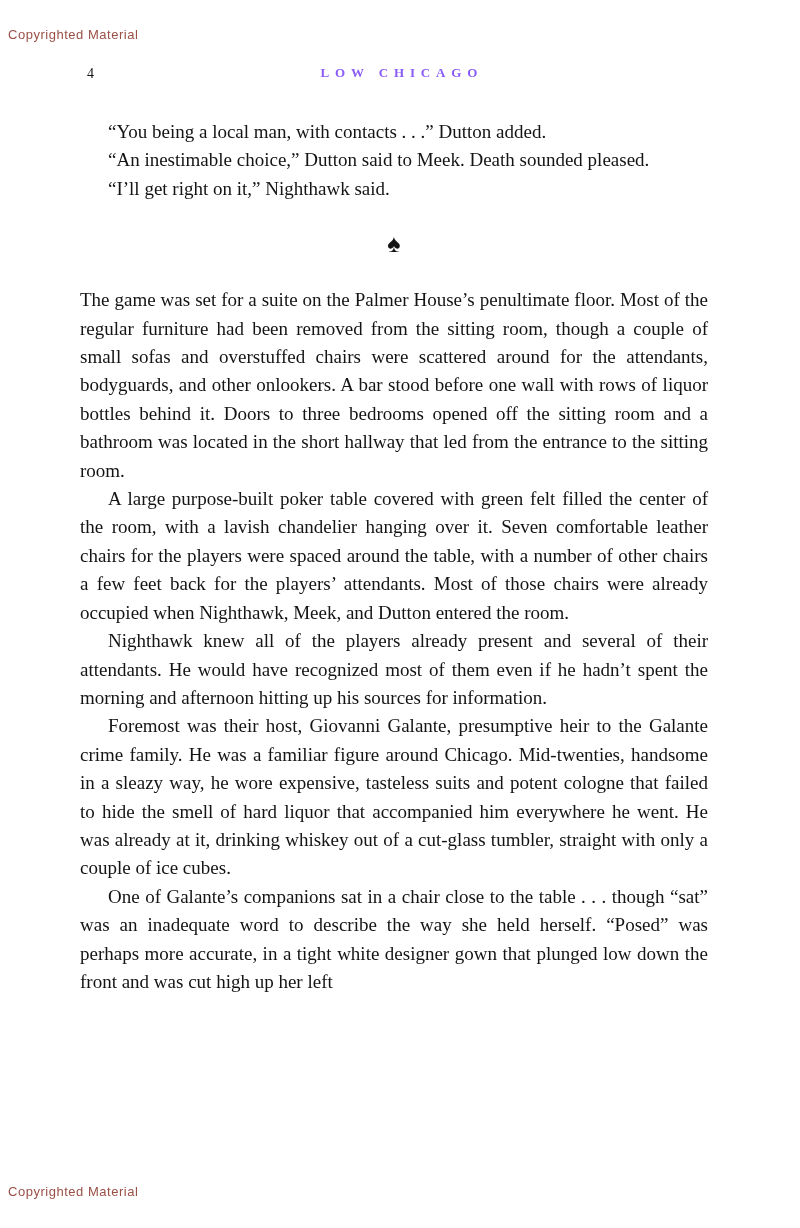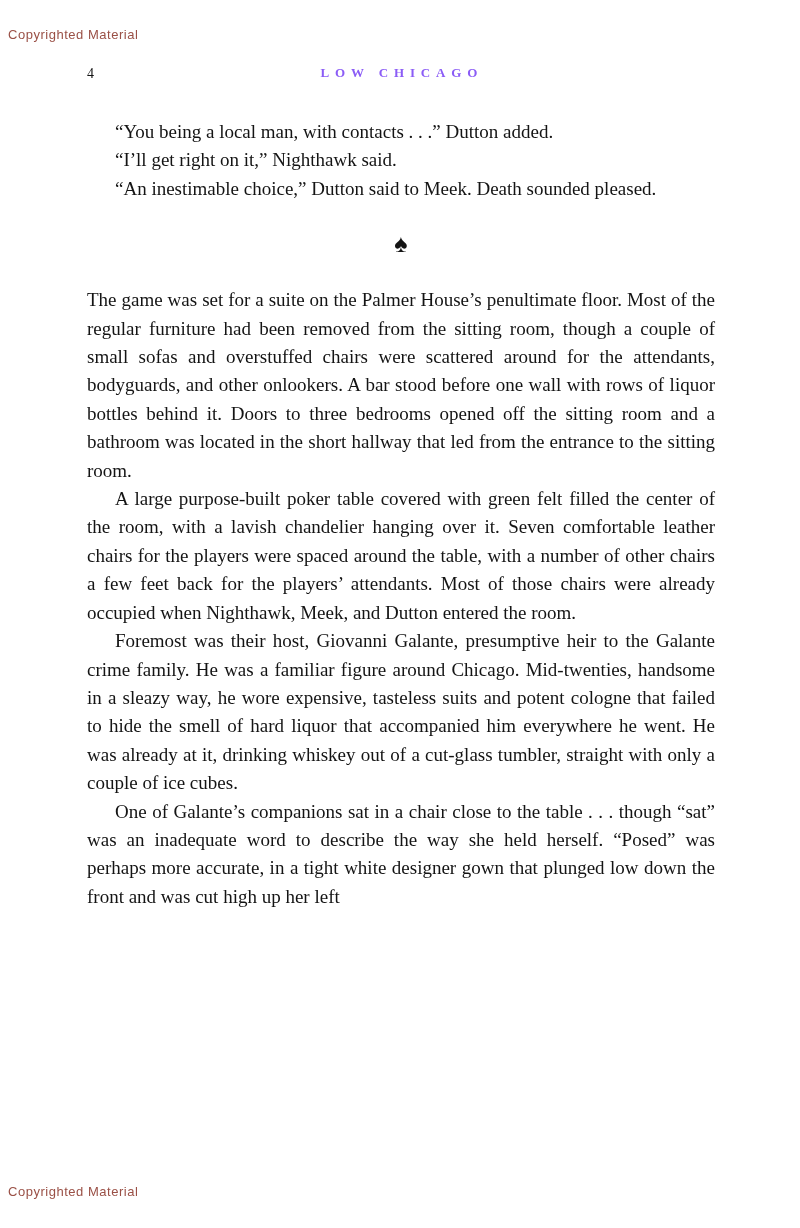--- a/index.html
+++ b/index.html
@@ -47,21 +47,21 @@
     text-align: center;
     font-size: 13px;
     font-weight: bold;
     letter-spacing: 0.45em;
     text-indent: 0.45em; 
     color: #8b5cf6;
   }
   .body-text {
     position: absolute;
     top: 118px;
-    left: 87px;
+    left: 80px;
     width: 628px;
     font-size: 19px;
     line-height: 28.4px;
     text-align: justify;
   }
   .para {
     margin: 0;
     padding: 0;
   }
   .para.indent {
@@ -82,26 +82,27 @@
 
   <div class="notice top">Copyrighted Material</div>
 
   <div class="header-row">
     <span class="pagenum">4</span>
     <span class="running">LOW CHICAGO</span>
   </div>
 
   <div class="body-text">
     <p class="para indent">“You being a local man, with contacts . . .” Dutton added.</p>
+    <p class="para indent">“An inestimable choice,” Dutton said to Meek. Death sounded pleased.</p>
     <p class="para indent">“I’ll get right on it,” Nighthawk said.</p>
-    <p class="para indent">“An inestimable choice,” Dutton said to Meek. Death sounded pleased.</p>
 
     <div class="scene-break">♠</div>
 
     <p class="para">The game was set for a suite on the Palmer House’s penultimate floor. Most of the regular furniture had been removed from the sitting room, though a couple of small sofas and overstuffed chairs were scattered around for the attendants, bodyguards, and other onlookers. A bar stood before one wall with rows of liquor bottles behind it. Doors to three bedrooms opened off the sitting room and a bathroom was located in the short hallway that led from the entrance to the sitting room.</p>
     <p class="para indent">A large purpose-built poker table covered with green felt filled the center of the room, with a lavish chandelier hanging over it. Seven comfortable leather chairs for the players were spaced around the table, with a number of other chairs a few feet back for the players’ attendants. Most of those chairs were already occupied when Nighthawk, Meek, and Dutton entered the room.</p>
+    <p class="para indent">Nighthawk knew all of the players already present and several of their attendants. He would have recognized most of them even if he hadn’t spent the morning and afternoon hitting up his sources for information.</p>
     <p class="para indent">Foremost was their host, Giovanni Galante, presumptive heir to the Galante crime family. He was a familiar figure around Chicago. Mid-twenties, handsome in a sleazy way, he wore expensive, tasteless suits and potent cologne that failed to hide the smell of hard liquor that accompanied him everywhere he went. He was already at it, drinking whiskey out of a cut-glass tumbler, straight with only a couple of ice cubes.</p>
     <p class="para indent">One of Galante’s companions sat in a chair close to the table . . . though “sat” was an inadequate word to describe the way she held herself. “Posed” was perhaps more accurate, in a tight white designer gown that plunged low down the front and was cut high up her left</p>
   </div>
 
   <div class="notice bottom">Copyrighted Material</div>
 
 </div>
 
 </body></html>

